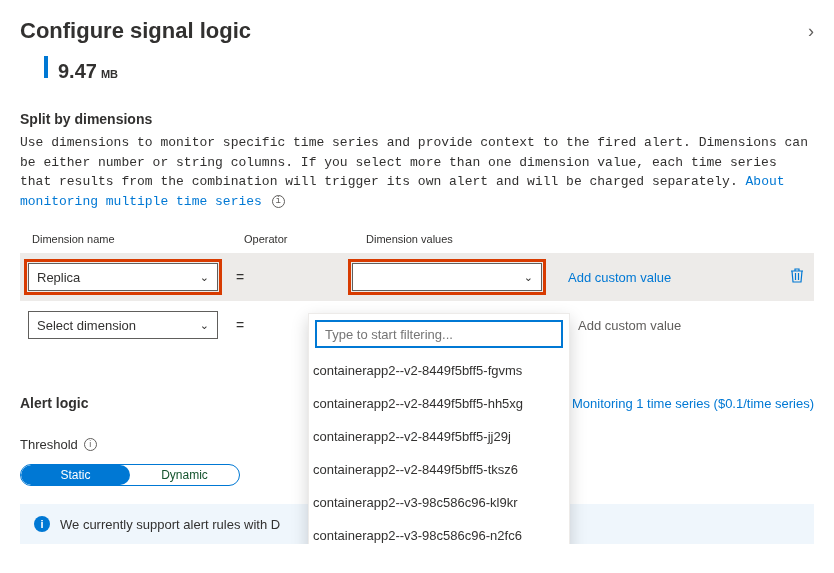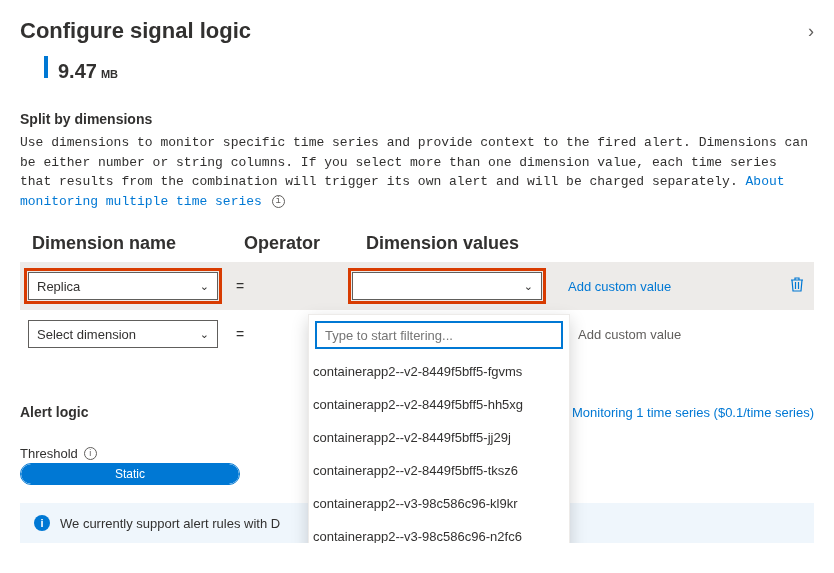--- a/index.html
+++ b/index.html
@@ -9,43 +9,43 @@
     .chevron-close { font-size: 18px; color: #605e5c; cursor: pointer; }
     .value-row { display: flex; align-items: baseline; gap: 4px; padding: 0 0 20px 24px; }
     .value-bar { width: 4px; height: 22px; background: #0078d4; display: inline-block; margin-right: 6px; vertical-align: middle; }
     .value-num { font-size: 20px; font-weight: 700; color: #323130; }
     .value-unit { font-size: 11px; font-weight: 600; color: #323130; }
     .section-title { font-size: 14px; font-weight: 600; padding: 8px 0 6px 0; }
     .description { font-size: 13px; color: #323130; line-height: 1.5; padding-bottom: 2px; font-family: Liberation Mono, monospace; }
     .link { color: #0078d4; text-decoration: none; cursor: pointer; }
     .info-circle { display: inline-block; width: 13px; height: 13px; border: 1px solid #605e5c; border-radius: 50%; font-size: 9px; line-height: 11px; text-align: center; color: #605e5c; vertical-align: middle; margin-left: 2px; }
     .dim-headers { display: flex; padding: 20px 0 8px 12px; gap: 12px; }
-    .dim-headers > div { font-size: 18px; font-weight: 700; }
+    .dim-headers > div { font-size: 11px; font-weight: 400; }
     .col-name { width: 200px; }
     .col-op { width: 110px; }
     .col-values { width: 200px; }
     .dim-row { display: flex; align-items: center; padding: 10px 8px 10px 8px; gap: 12px; position: relative; }
     .dim-row.highlighted { background: #edebe9; }
     .select { border: 1px solid #605e5c; background: #fff; height: 28px; padding: 0 8px; display: flex; align-items: center; justify-content: space-between; cursor: pointer; font-size: 13px; }
     .select.col-name, .select.col-values { width: 190px; }
     .select .chev { font-size: 11px; color: #323130; }
     .op-text { width: 110px; text-align: left; font-size: 14px; color: #323130; padding-left: 6px; }
     .redbox { outline: 3px solid #d83b01; outline-offset: 1px; }
     .add-custom { color: #0078d4; font-size: 13px; cursor: pointer; margin-left: 14px; }
     .add-custom.grey { color: #605e5c; cursor: default; }
     .trash { position: absolute; right: 10px; color: #0078d4; font-size: 15px; cursor: pointer; }
-    .dropdown { position: absolute; top: 52px; left: 288px; width: 262px; background: #fff; box-shadow: 0 6px 16px rgba(0,0,0,.18); z-index: 10; border: 1px solid #edebe9; }
+    .dropdown { position: absolute; top: 60px; left: 288px; width: 262px; background: #fff; box-shadow: 0 6px 16px rgba(0,0,0,.18); z-index: 10; border: 1px solid #edebe9; }
     .dropdown input { width: calc(100% - 12px); margin: 6px; height: 28px; border: 2px solid #0078d4; padding: 0 8px; font-size: 13px; font-family: inherit; outline: none; }
     .dd-item { padding: 9px 4px; font-size: 13px; cursor: pointer; }
     .alert-logic-wrap { padding-top: 46px; display:flex; justify-content:space-between; align-items:center;}
     .alert-logic-title { font-size: 14px; font-weight: 600; }
     .monitoring-note { color: #0078d4; font-size: 13px; display:flex; align-items:center; gap:6px;}
     .half-circle { display:inline-block; width:14px; height:14px; border:2px solid #0078d4; border-radius:50%; border-left-color:transparent; border-bottom-color:transparent; transform:rotate(-45deg);}
     .threshold-label { padding-top: 26px; font-size: 13px; display:flex; align-items:center; gap:4px; }
-    .toggle { margin-top: 2px; display:flex; width: 220px; height: 22px; border:1px solid #0078d4; border-radius: 12px; overflow:hidden;flex-direction:column; }
+    .toggle { margin-top: 12px; display:flex; width: 220px; height: 22px; border:1px solid #0078d4; border-radius: 12px; overflow:hidden; }
     .toggle > div { flex:1; text-align:center; font-size:12px; line-height:20px; cursor:pointer; }
     .toggle .active { background:#0078d4; color:#fff; border-radius:12px; }
     .toggle .inactive { color:#14532d; }
     .info-banner { margin-top: 18px; background: #eff6fc; padding: 12px 14px; display:flex; align-items:center; gap:10px; font-size:13px; }
     .info-banner .icon { width:16px; height:16px; border-radius:50%; background:#0078d4; color:#fff; font-size:11px; font-weight:700; text-align:center; line-height:16px; flex-shrink:0;}
   </style>
 </head>
 <body>
 
 <div class="header">

